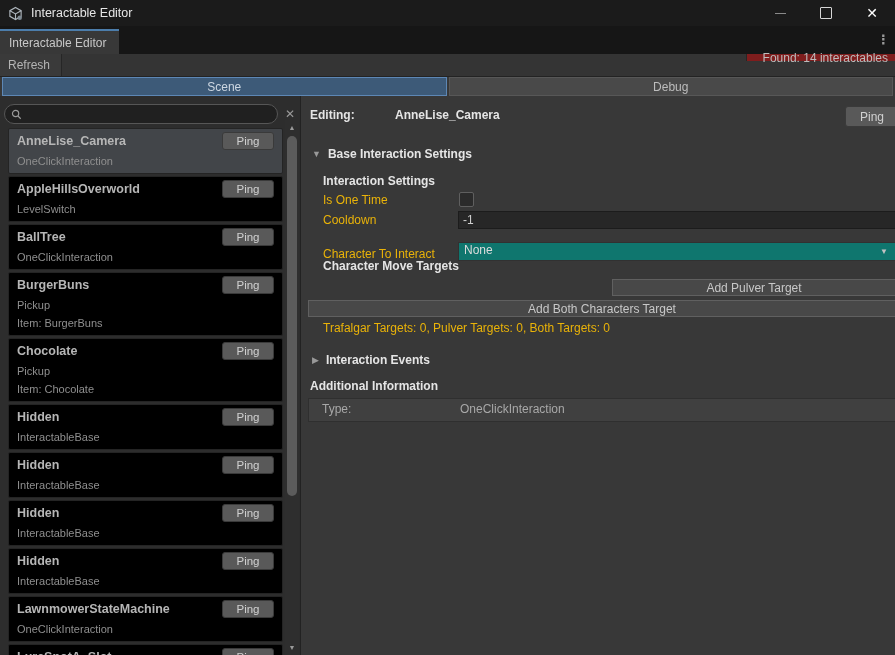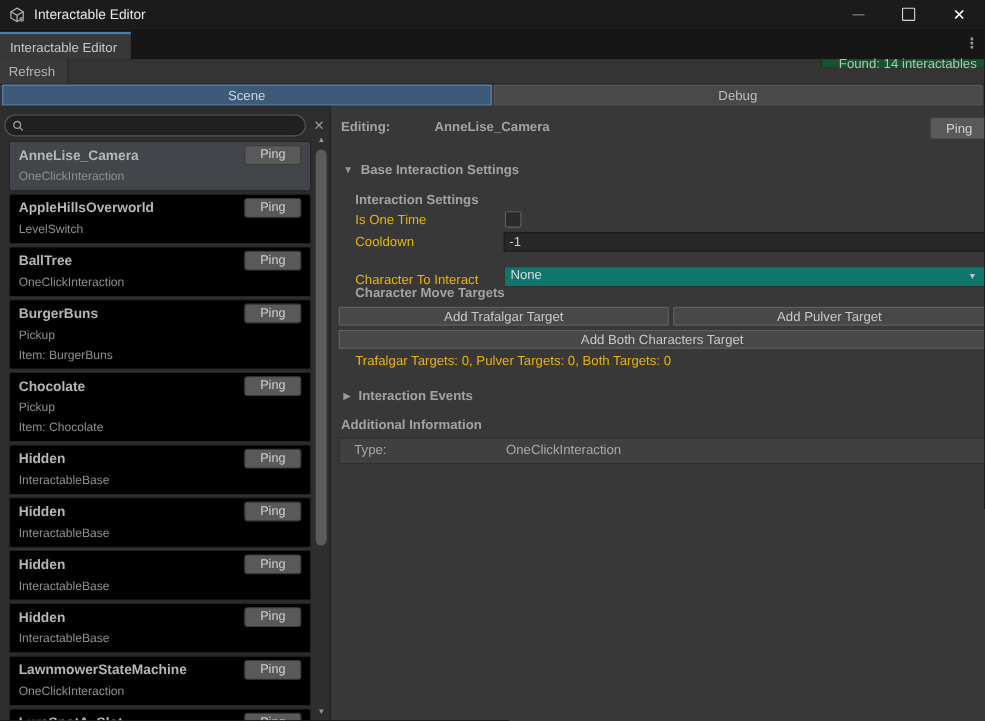--- a/index.html
+++ b/index.html
@@ -21,21 +21,21 @@
   .win-btn.close{font-size:14px;color:#fff;}
   .maxi-glyph{width:10px;height:10px;border:1.4px solid #d6d6d6;border-radius:1px;}
   .mini-glyph{width:11px;height:0;border-top:1.6px solid #8a8a8a;}
   
   .tabbar{position:absolute;top:26px;left:0;right:0;height:28px;background:#161616;}
   .doc-tab{position:absolute;left:0;top:3px;bottom:0;width:119px;background:#383838;border-top:2px solid var(--tab-accent);color:#c8c8c8;display:flex;align-items:center;padding-left:9px;box-sizing:border-box;}
   .tab-menu{position:absolute;right:5px;top:7px;color:#9a9a9a;font-size:13px;font-weight:bold;line-height:14px;}
   
   .toolbar{position:absolute;top:54px;left:0;right:0;height:22px;background:#343434;border-bottom:1px solid #232323;}
   .refresh-btn{position:absolute;left:0;top:0;bottom:0;width:62px;background:#3a3a3a;border-right:1px solid #262626;display:flex;align-items:center;padding-left:8px;box-sizing:border-box;color:#b4b4b4;}
-  .found-label{position:absolute;right:0;top:0;bottom:15px;width:149px;background:#14532d;border-left:1px solid #262626;display:flex;align-items:center;justify-content:flex-end;padding-right:7px;box-sizing:border-box;color:#bcbcbc;}
+  .found-label{position:absolute;right:0;top:0;bottom:15px;width:149px;background:#7f1d1d;border-left:1px solid #262626;display:flex;align-items:center;justify-content:flex-end;padding-right:7px;box-sizing:border-box;color:#bcbcbc;}
   
   .mode-tabs{position:absolute;top:77px;left:0;right:0;height:19px;display:flex;gap:2px;padding:0 2px;box-sizing:border-box;}
   .mode-tab{flex:1;display:flex;align-items:center;justify-content:center;box-sizing:border-box;}
   .mode-tab.scene{background:var(--accent-blue);border:1px solid #5d87b5;color:#cdd7e2;}
   .mode-tab.debug{background:#494949;border:1px solid #575757;color:#bdbdbd;}
   
   .left-panel{position:absolute;top:96px;left:0;width:301px;bottom:0;background:#2d2d2d;border-right:1px solid #222;box-sizing:border-box;}
   .search-box{position:absolute;top:8px;left:4px;width:274px;height:20px;background:#202020;border:1px solid #565656;border-radius:10px;display:flex;align-items:center;padding:0 6px;box-sizing:border-box;}
   .search-icon{flex:none;width:11px;height:11px;margin-right:4px;}
   .search-input{background:transparent;border:none;outline:none;color:#ddd;width:100%;font:inherit;padding:0;}
@@ -49,21 +49,21 @@
   .card .sub{color:#8f8f8f;font-size:11px;line-height:13px;margin-top:5px;white-space:nowrap;}
   .card .sub:empty{display:none;}
   
   .vscroll{position:absolute;top:24px;right:1px;width:14px;bottom:0;background:#2e2e2e;}
   .scroll-up{position:absolute;top:4px;left:0;width:14px;text-align:center;color:#9a9a9a;font-size:7px;line-height:8px;}
   .scroll-thumb{position:absolute;top:16px;left:2px;width:10px;height:360px;background:#5b5b5b;border-radius:5px;}
   .scroll-down{position:absolute;bottom:3px;left:0;width:14px;text-align:center;color:#9a9a9a;font-size:7px;line-height:8px;}
   
   .right-panel{position:absolute;top:96px;left:301px;right:0;bottom:0;background:#383838;}
   .rp{position:absolute;white-space:nowrap;}
-  .bold{font-weight:bold;color:#a3a3a3;}
+  .bold{font-weight:bold;color:#e5e5e5;}
   .lbl{color:#eab308;}
   .editing-label{left:9px;top:12px;}
   .editing-target{left:94px;top:12px;}
   .editing-ping{left:auto;right:-4px;top:10px;width:52px;height:19px;font-size:12px;}
   .fold{display:flex;align-items:center;gap:7px;}
   .fold .tri{color:#999;font-size:9px;}
   .fold1{left:11px;top:51px;}
   .hdr-interaction{left:22px;top:78px;text-align:center;}
   .lbl-onetime{left:22px;top:97px;}
   .checkbox{left:158px;top:96px;width:13px;height:13px;background:#2b2b2b;border:1px solid #5f5f5f;border-radius:2px;}
@@ -244,21 +244,20 @@
     <span class="rp lbl lbl-cooldown">Cooldown</span>
     <div class="rp field-cooldown">-1</div>
 
     <span class="rp lbl lbl-character">Character To Interact</span>
     <div class="rp dropdown">
       <span>None</span>
       <span class="arrow">▼</span>
     </div>
 
     <span class="rp bold hdr-move">Character Move Targets</span>
-    <div class="rp tbtn btn-trafalgar">Add Trafalgar Target</div>
     <div class="rp tbtn btn-pulver">Add Pulver Target</div>
     <div class="rp tbtn btn-both">Add Both Characters Target</div>
     <span class="rp targets-summary">Trafalgar Targets: 0, Pulver Targets: 0, Both Targets: 0</span>
 
     <div class="rp fold fold2">
       <span class="tri">▶</span>
       <span class="bold">Interaction Events</span>
     </div>
 
     <span class="rp bold hdr-additional">Additional Information</span>

